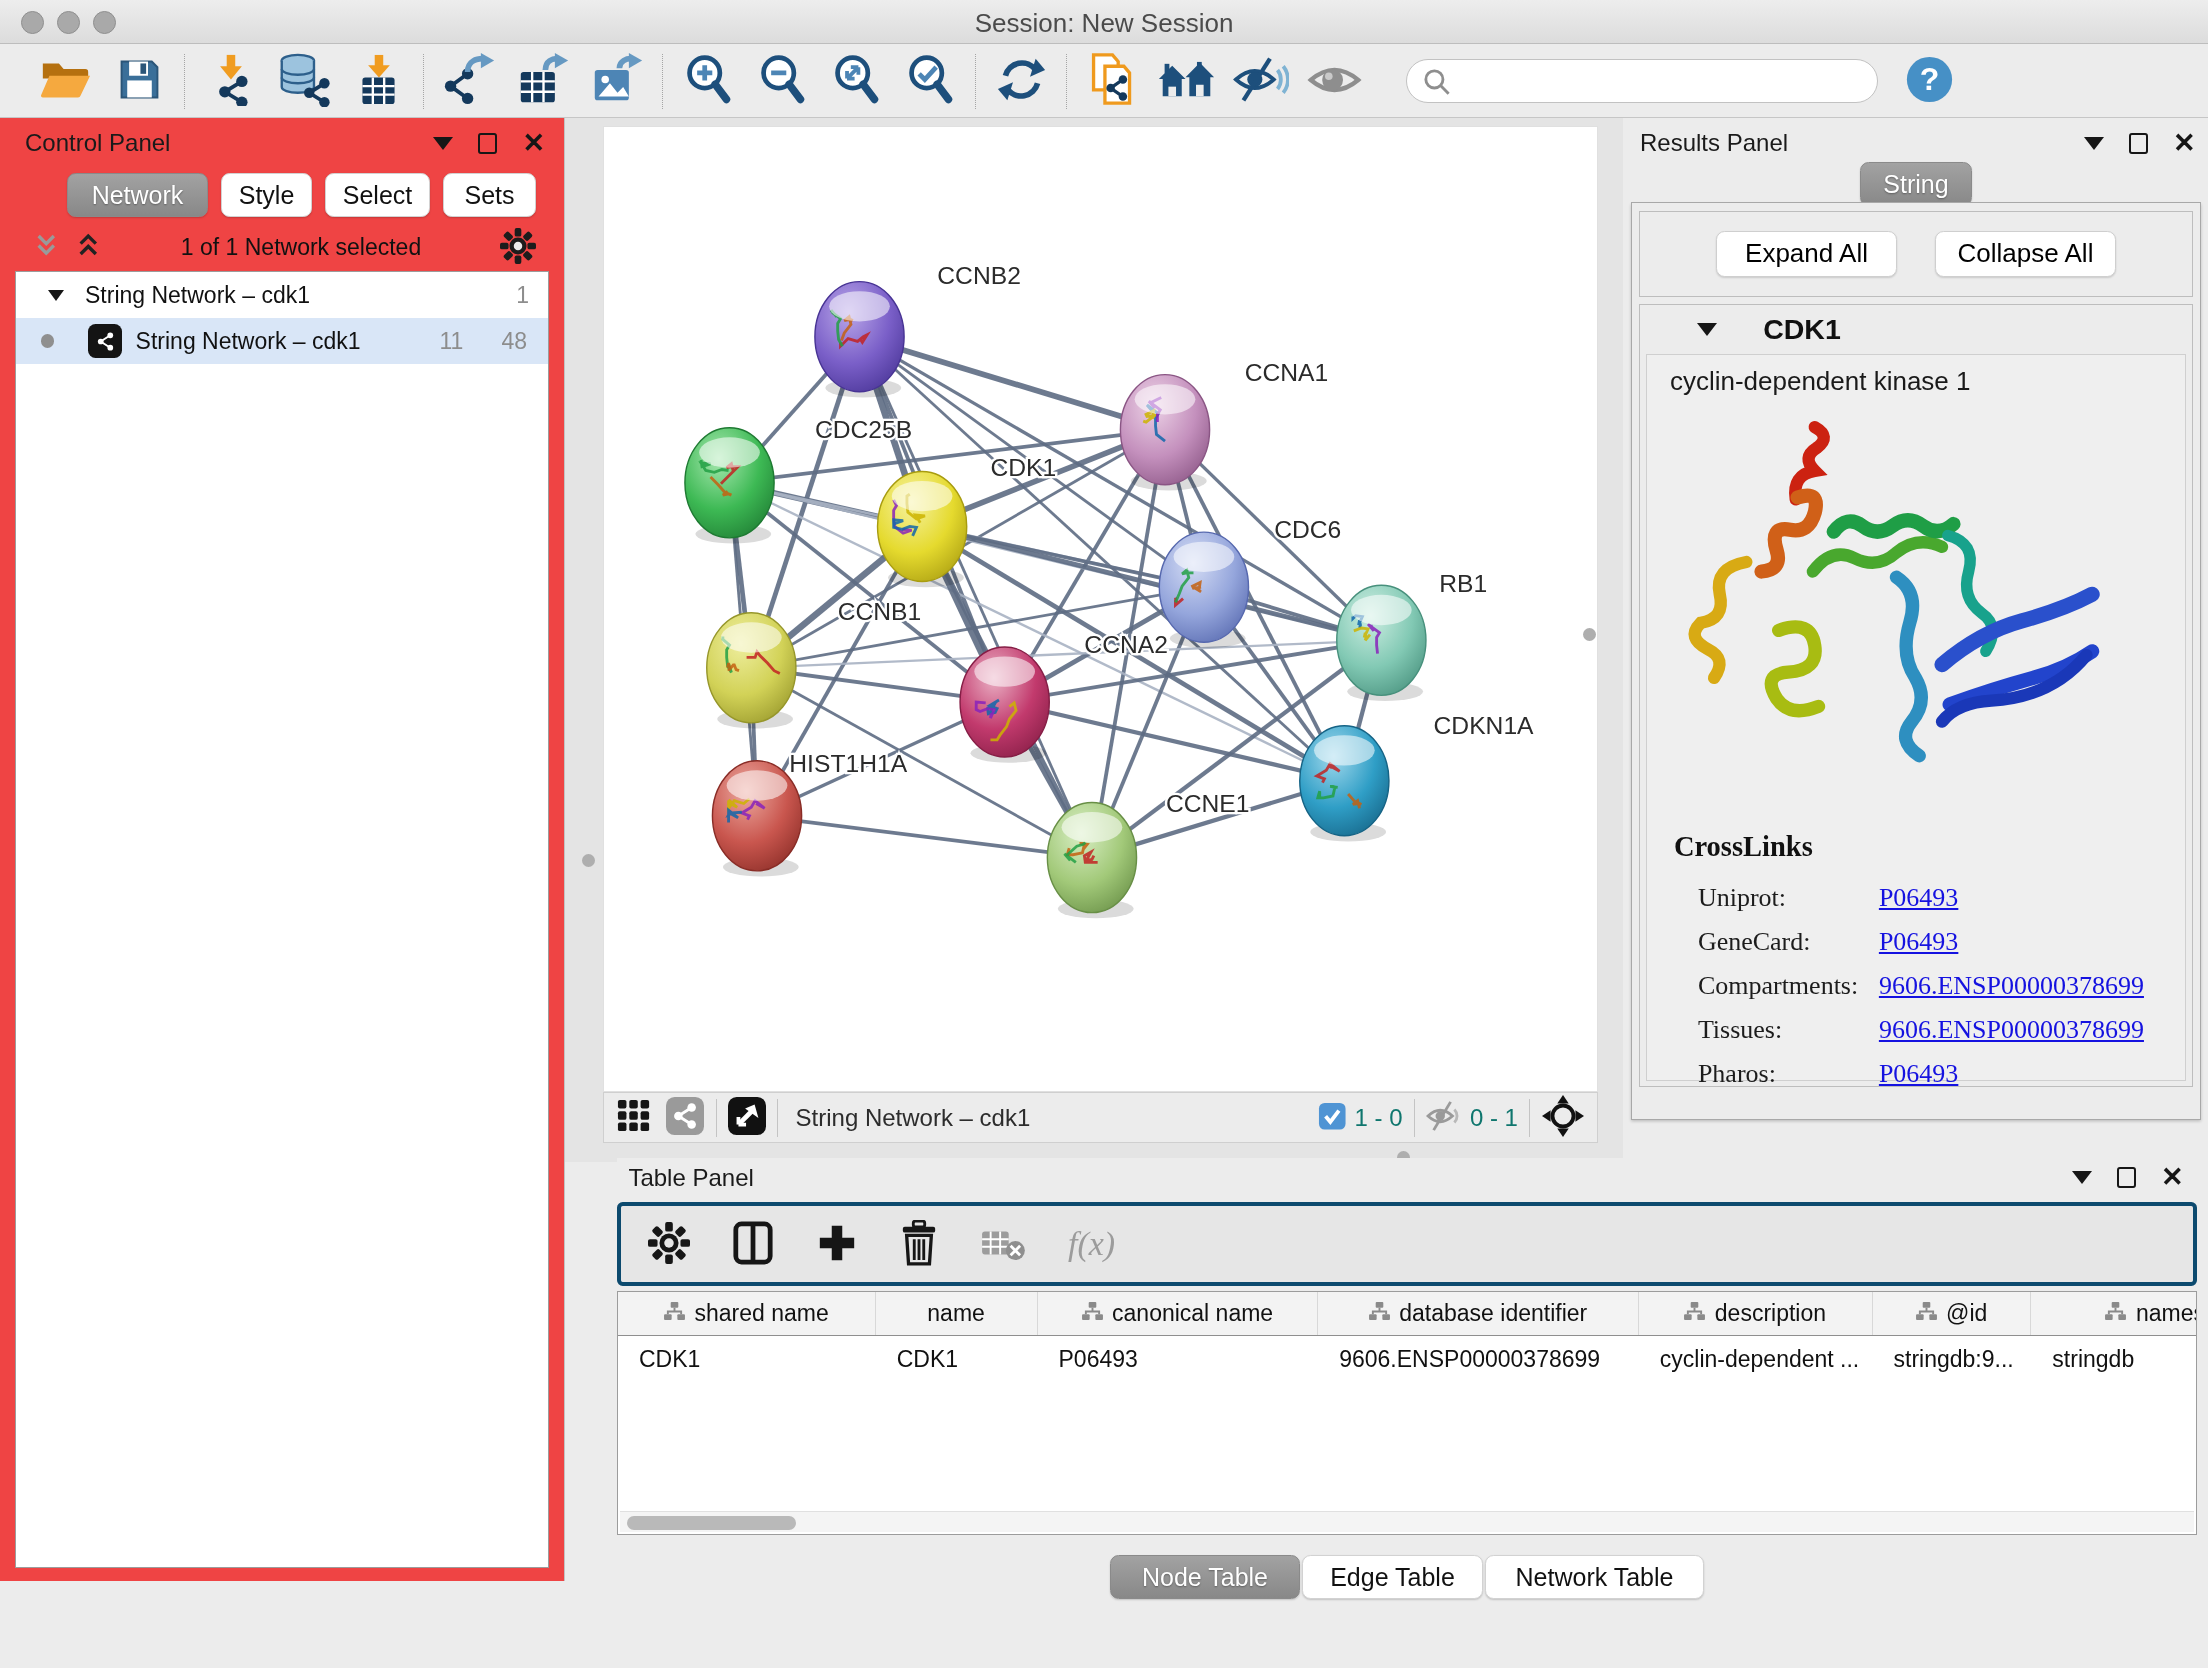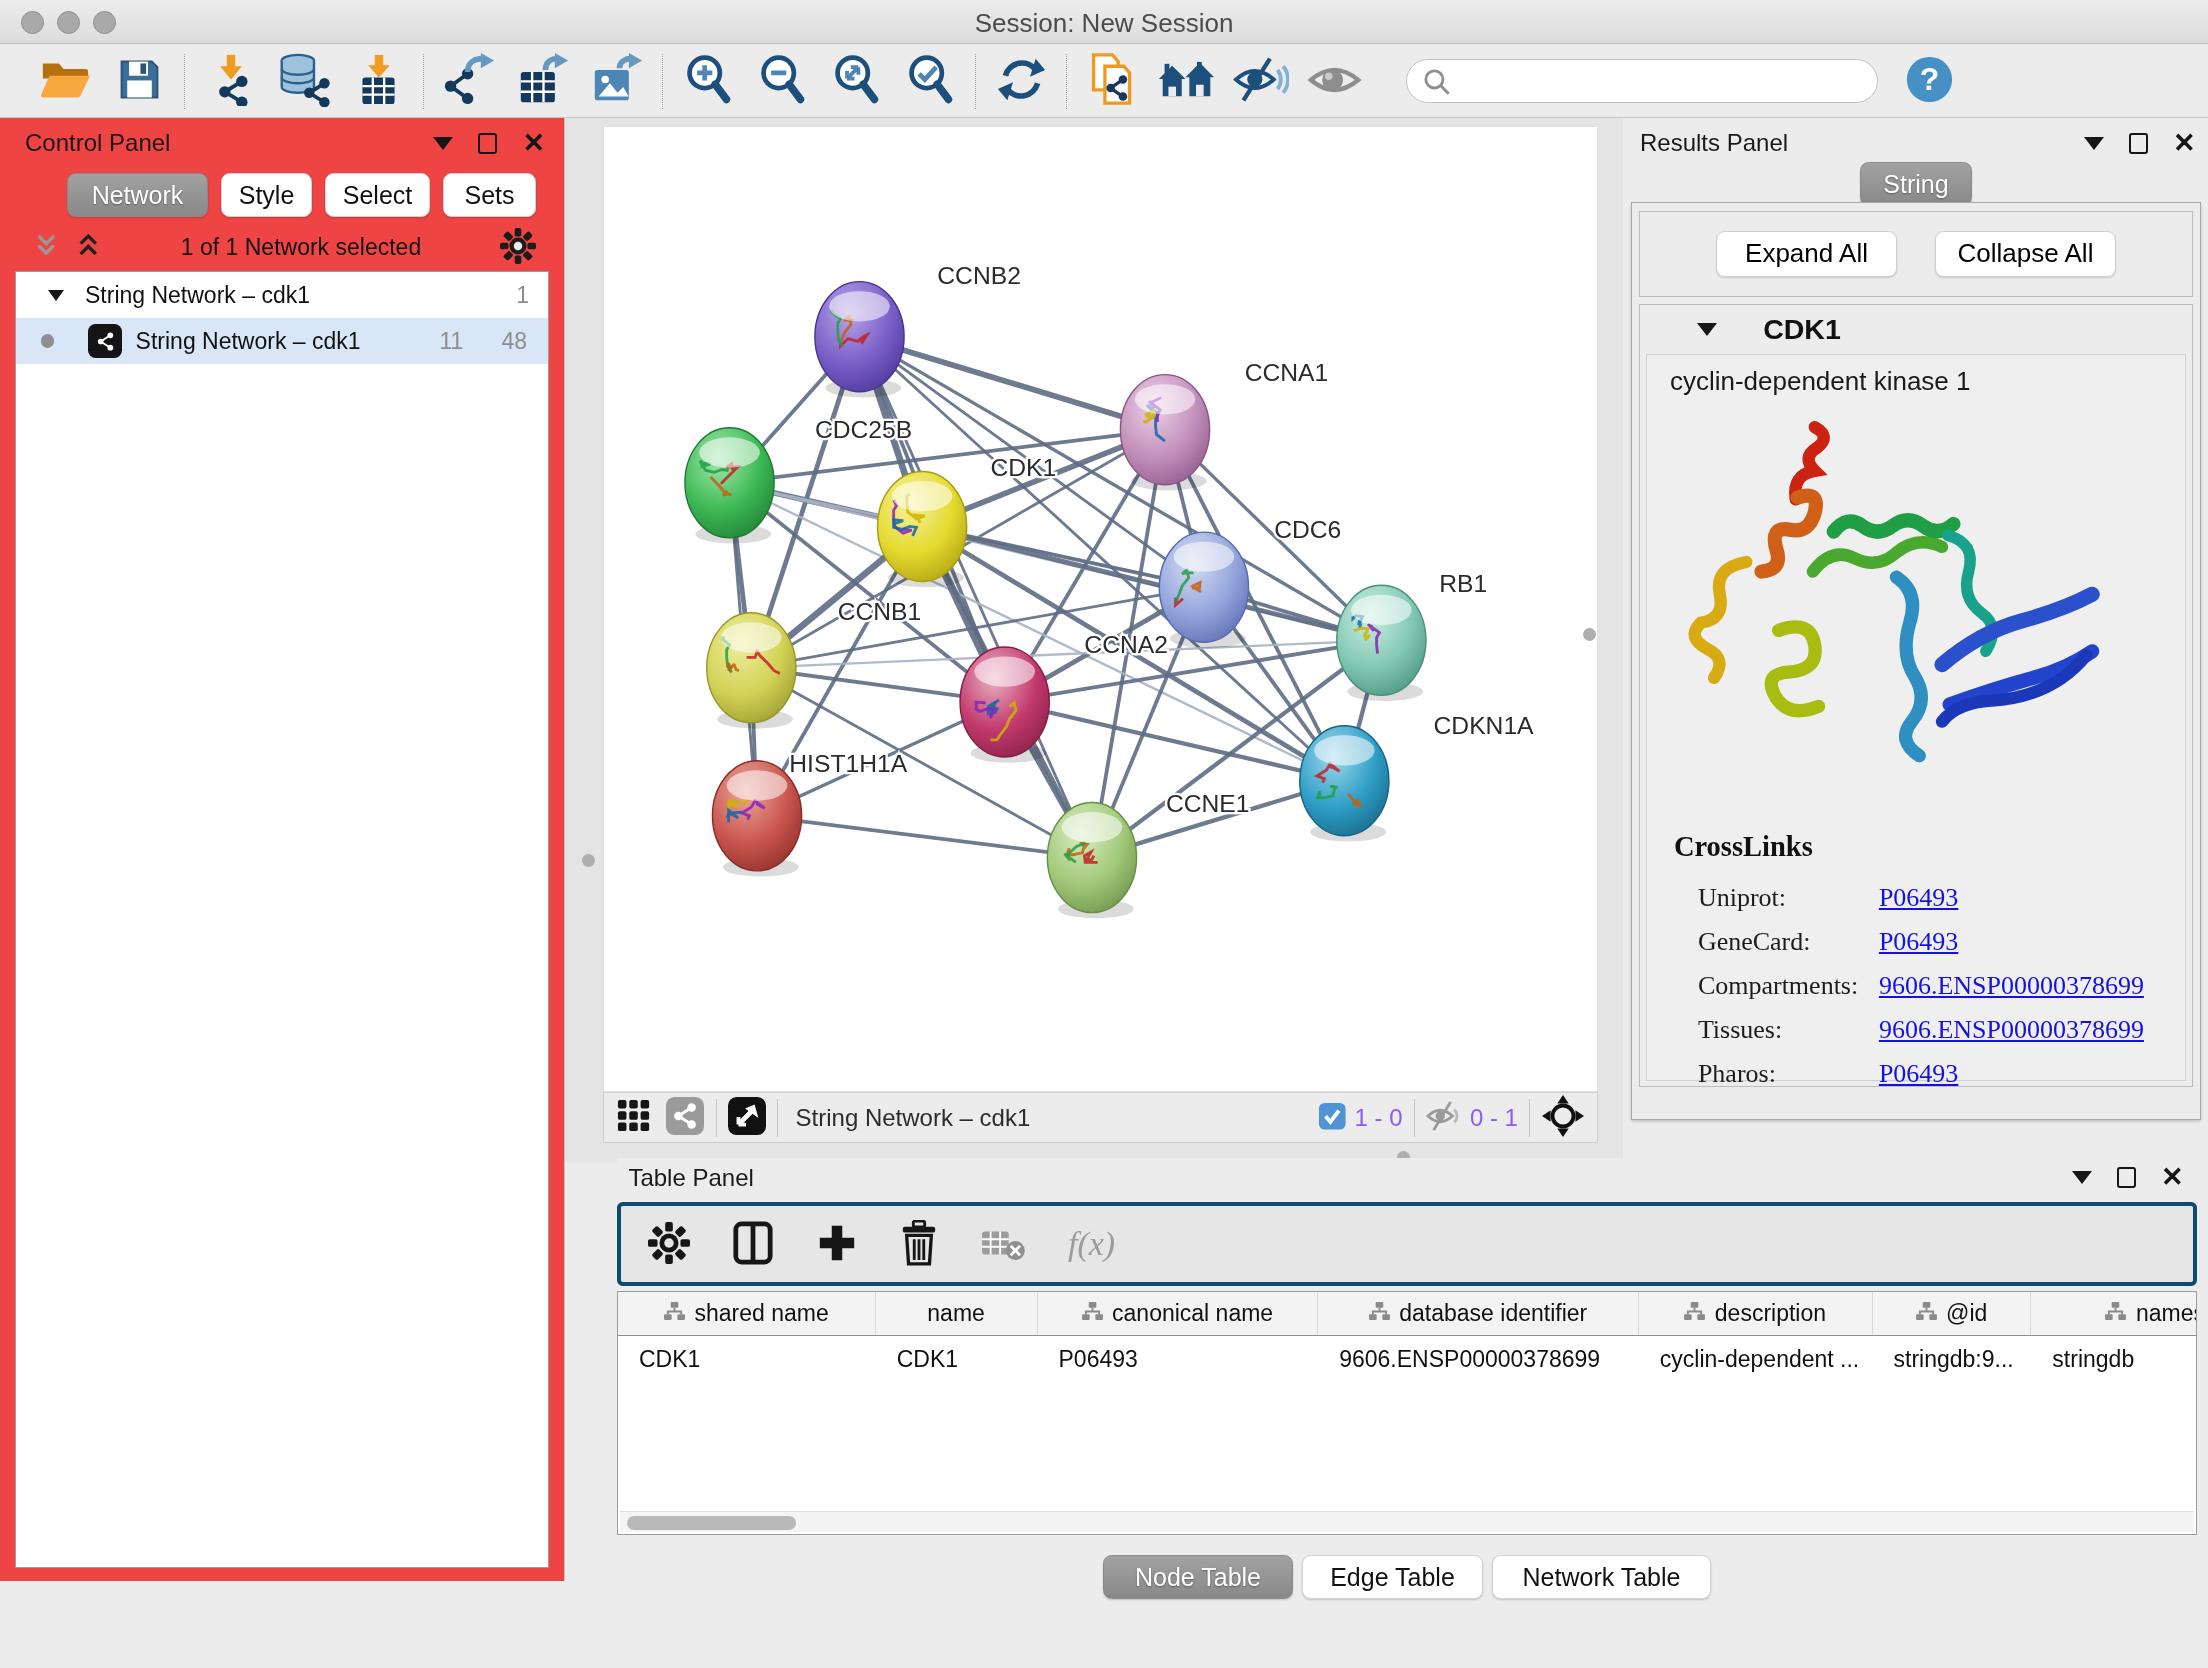--- a/index.html
+++ b/index.html
@@ -58,21 +58,21 @@
     display:flex;align-items:center;justify-content:center;}
 
   
   #center-col{left:565px;top:118px;width:1058px;height:1044px;background:#e4e4e4;}
   #net-canvas{position:absolute;left:38px;top:7.6px;width:995px;height:966px;background:#fff;
     border:1px solid #e0e0e0;}
   #net-footer{position:absolute;left:38px;top:974px;width:995px;height:51px;background:#ececec;
     border:1px solid #cfcfcf;display:flex;align-items:center;}
   .nf-sep{width:1px;height:38px;background:#c4c4c4;margin:0 11.4px;}
   #nf-name{font-size:24px;color:#2c2c2c;margin-left:5.7px;}
-  .nf-status{font-size:24px;color:#8b5cf6;margin-left:7.6px;}
+  .nf-status{font-size:24px;color:#0f766e;margin-left:7.6px;}
   .splitter-dot{width:13.3px;height:13.3px;border-radius:50%;background:#aeaeae;}
 
   
   #results-panel{left:1623px;top:118px;width:586px;height:1010px;background:#ececec;}
   #rp-header{position:absolute;left:17px;right:13.3px;top:11.4px;display:flex;align-items:center;}
   #rp-tab{position:absolute;left:50%;transform:translateX(-50%);top:44px;width:112px;}
   #rp-outer{position:absolute;left:7.6px;right:7.6px;top:84px;bottom:7.6px;
     border:1.9px solid #a8a8a8;background:#ececec;box-shadow:0 1.9px 2.9px rgba(0,0,0,.2);}
   #rp-box1{position:absolute;left:7.6px;right:7.6px;top:7.6px;height:86px;border:1.9px solid #bdbdbd;
     display:flex;align-items:center;justify-content:center;gap:38px;}
@@ -101,21 +101,21 @@
   #tp-table{position:absolute;left:0;right:0;top:133px;bottom:70px;background:#fff;
     border:1.9px solid #9c9c9c;overflow:hidden;}
   #tp-headrow{display:flex;height:44px;background:#f3f3f3;border-bottom:1.9px solid #8f8f8f;width:1712px;}
   .th{display:flex;align-items:center;justify-content:center;gap:9.5px;font-size:23px;color:#111;
     border-right:1px solid #d8d8d8;}
   #tp-bodyrow{display:flex;height:46px;width:1712px;}
   .td{font-size:23px;color:#111;padding-left:21px;display:flex;align-items:center;}
   #tp-hscroll{position:absolute;left:1.9px;right:1.9px;bottom:1.9px;height:21px;background:#f4f4f4;
     border-top:1px solid #e0e0e0;}
   #tp-thumb{position:absolute;left:7.6px;top:3.8px;width:169px;height:14.3px;border-radius:7.6px;background:#b9b9b9;}
-  #tp-tabs{position:absolute;left:0;right:0;bottom:5.7px;display:flex;justify-content:center;gap:9px;}
+  #tp-tabs{position:absolute;left:0;right:0;bottom:5.7px;display:flex;justify-content:center;gap:2px;}
   .fx{font-family:"Liberation Serif",serif;font-style:italic;font-size:34px;color:#9c9c9c;}
 
   
   #status-bar{left:0;top:1607px;width:2208px;height:61px;background:#ececec;border-top:1px solid #c4c4c4;}
   .sb-btn{position:absolute;top:7.6px;height:44px;background:#fafafa;border:1.9px solid #9c9c9c;
     display:flex;align-items:center;justify-content:center;}
   #memory-btn{right:30px;width:133px;border-radius:3.8px;border:1px solid #ababab;gap:11.4px;
     font-size:25px;color:#111;}
   #mem-dot{width:23px;height:23px;border-radius:50%;background:#1e8c3a;}
 </style>

